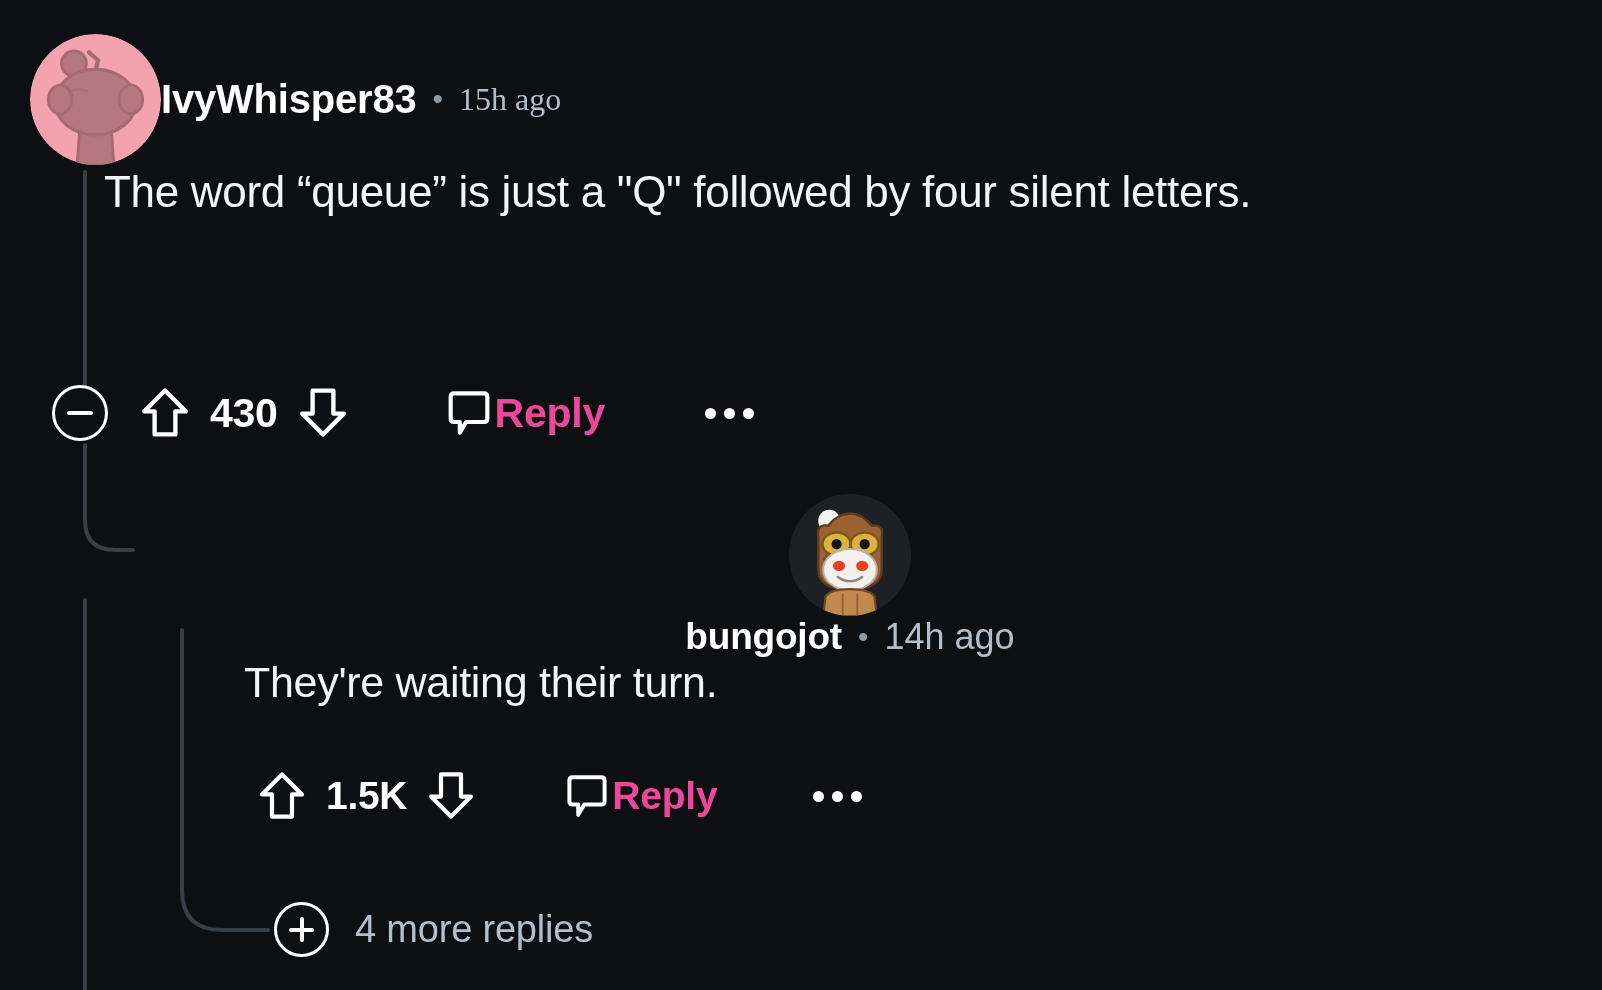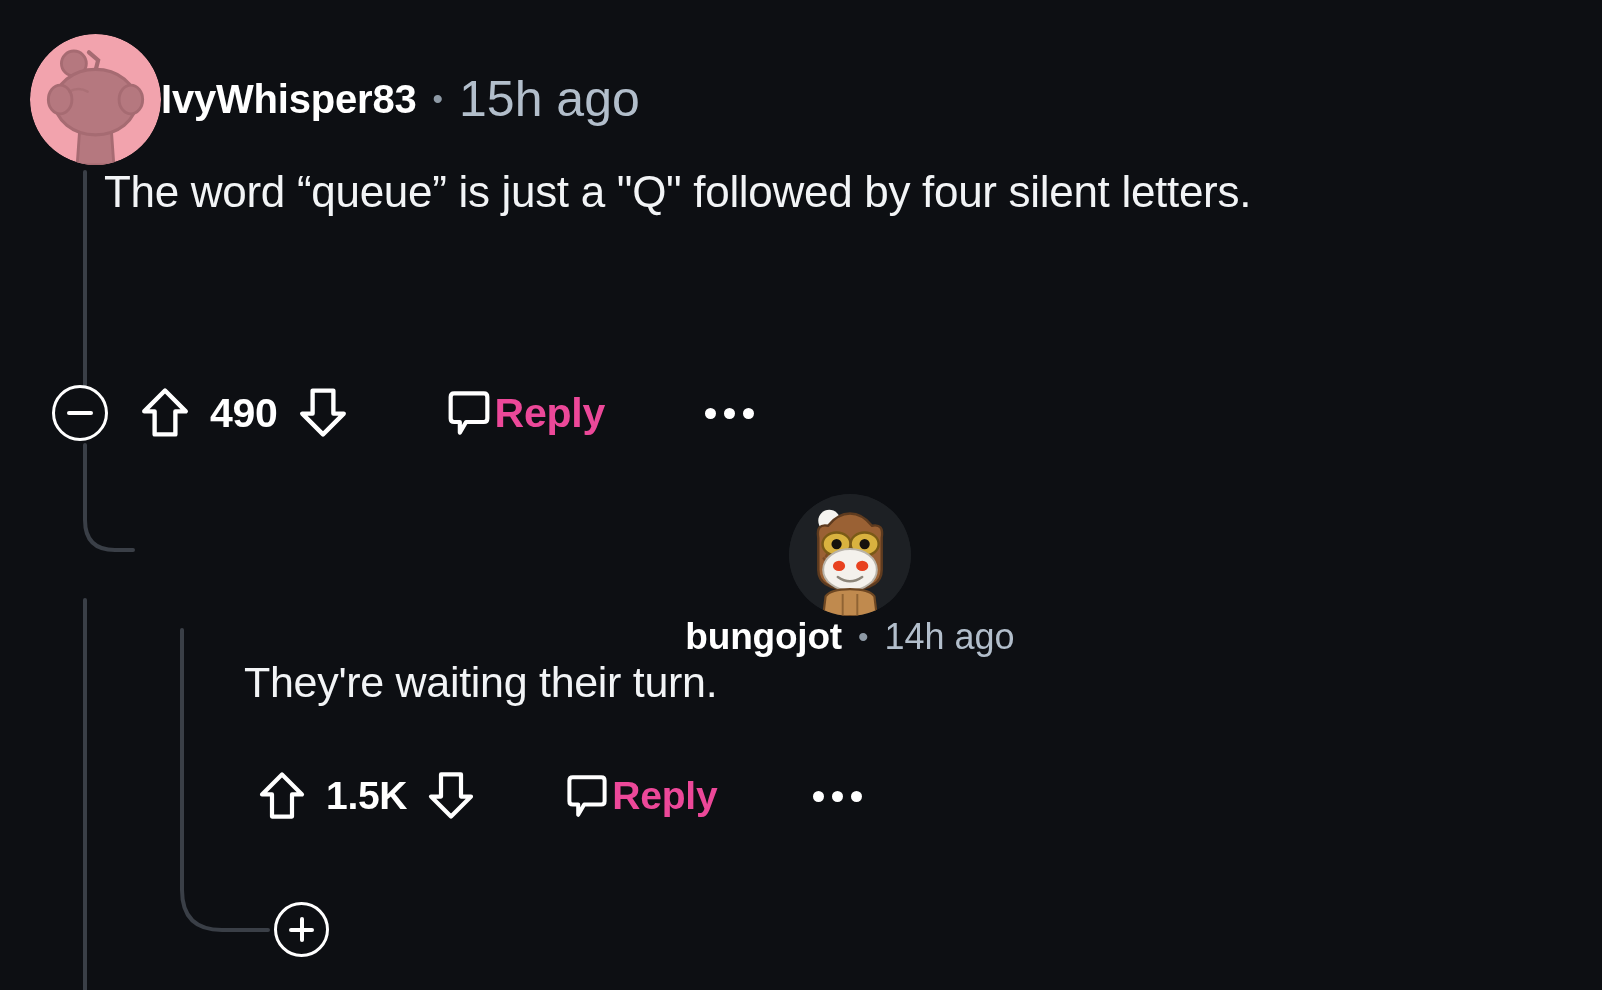--- a/index.html
+++ b/index.html
@@ -77,21 +77,21 @@
     font-size: 30px;
     margin: 0 16px;
     line-height: 1;
   }
 
   .timestamp {
     color: #b2becb;
     font-weight: 400;
   }
 
-  .timestamp-l1 { font-size: 50px; }
+  .timestamp-l1 { font-size: 32px; font-family: Liberation Serif, serif; }
 
   .comment-body {
     color: #f2f4f6;
     font-weight: 400;
   }
 
   .body-l1 {
     position: absolute;
     left: 104px;
     top: 160px;
@@ -307,21 +307,21 @@
   <div class="actionbar actionbar-l1">
 
     <div class="collapse-btn act-btn"></div>
 
     <div class="vote-group">
       <div class="act-btn">
         <svg width="50" height="54" viewBox="0 0 24 26" xmlns="http://www.w3.org/2000/svg">
           <path d="M12 2.2 L22 12.2 L17 12.2 L17 23.3 L7 23.3 L7 12.2 L2 12.2 Z" fill="none" stroke="#ffffff" stroke-width="2.1" stroke-linejoin="round"></path>
         </svg>
       </div>
-      <span class="vote-count count-l1">490</span>
+      <span class="vote-count count-l1">430</span>
       <div class="act-btn">
         <svg width="50" height="54" viewBox="0 0 24 26" xmlns="http://www.w3.org/2000/svg">
           <path d="M12 23.3 L2 13.3 L7 13.3 L7 2.2 L17 2.2 L17 13.3 L22 13.3 Z" fill="none" stroke="#ffffff" stroke-width="2.1" stroke-linejoin="round"></path>
         </svg>
       </div>
     </div>
 
     <div class="spacer-mid-l1"></div>
 
     <div class="reply-group">
@@ -413,15 +413,16 @@
 
     <div class="overflow-dots">
       <span></span>
       <span></span>
       <span></span>
     </div>
   </div>
 
   <div class="more-replies">
     <div class="plus-btn"></div>
+    <span class="more-replies-label">4 more replies</span>
   </div>
 
 </div>
 
 </body></html>

